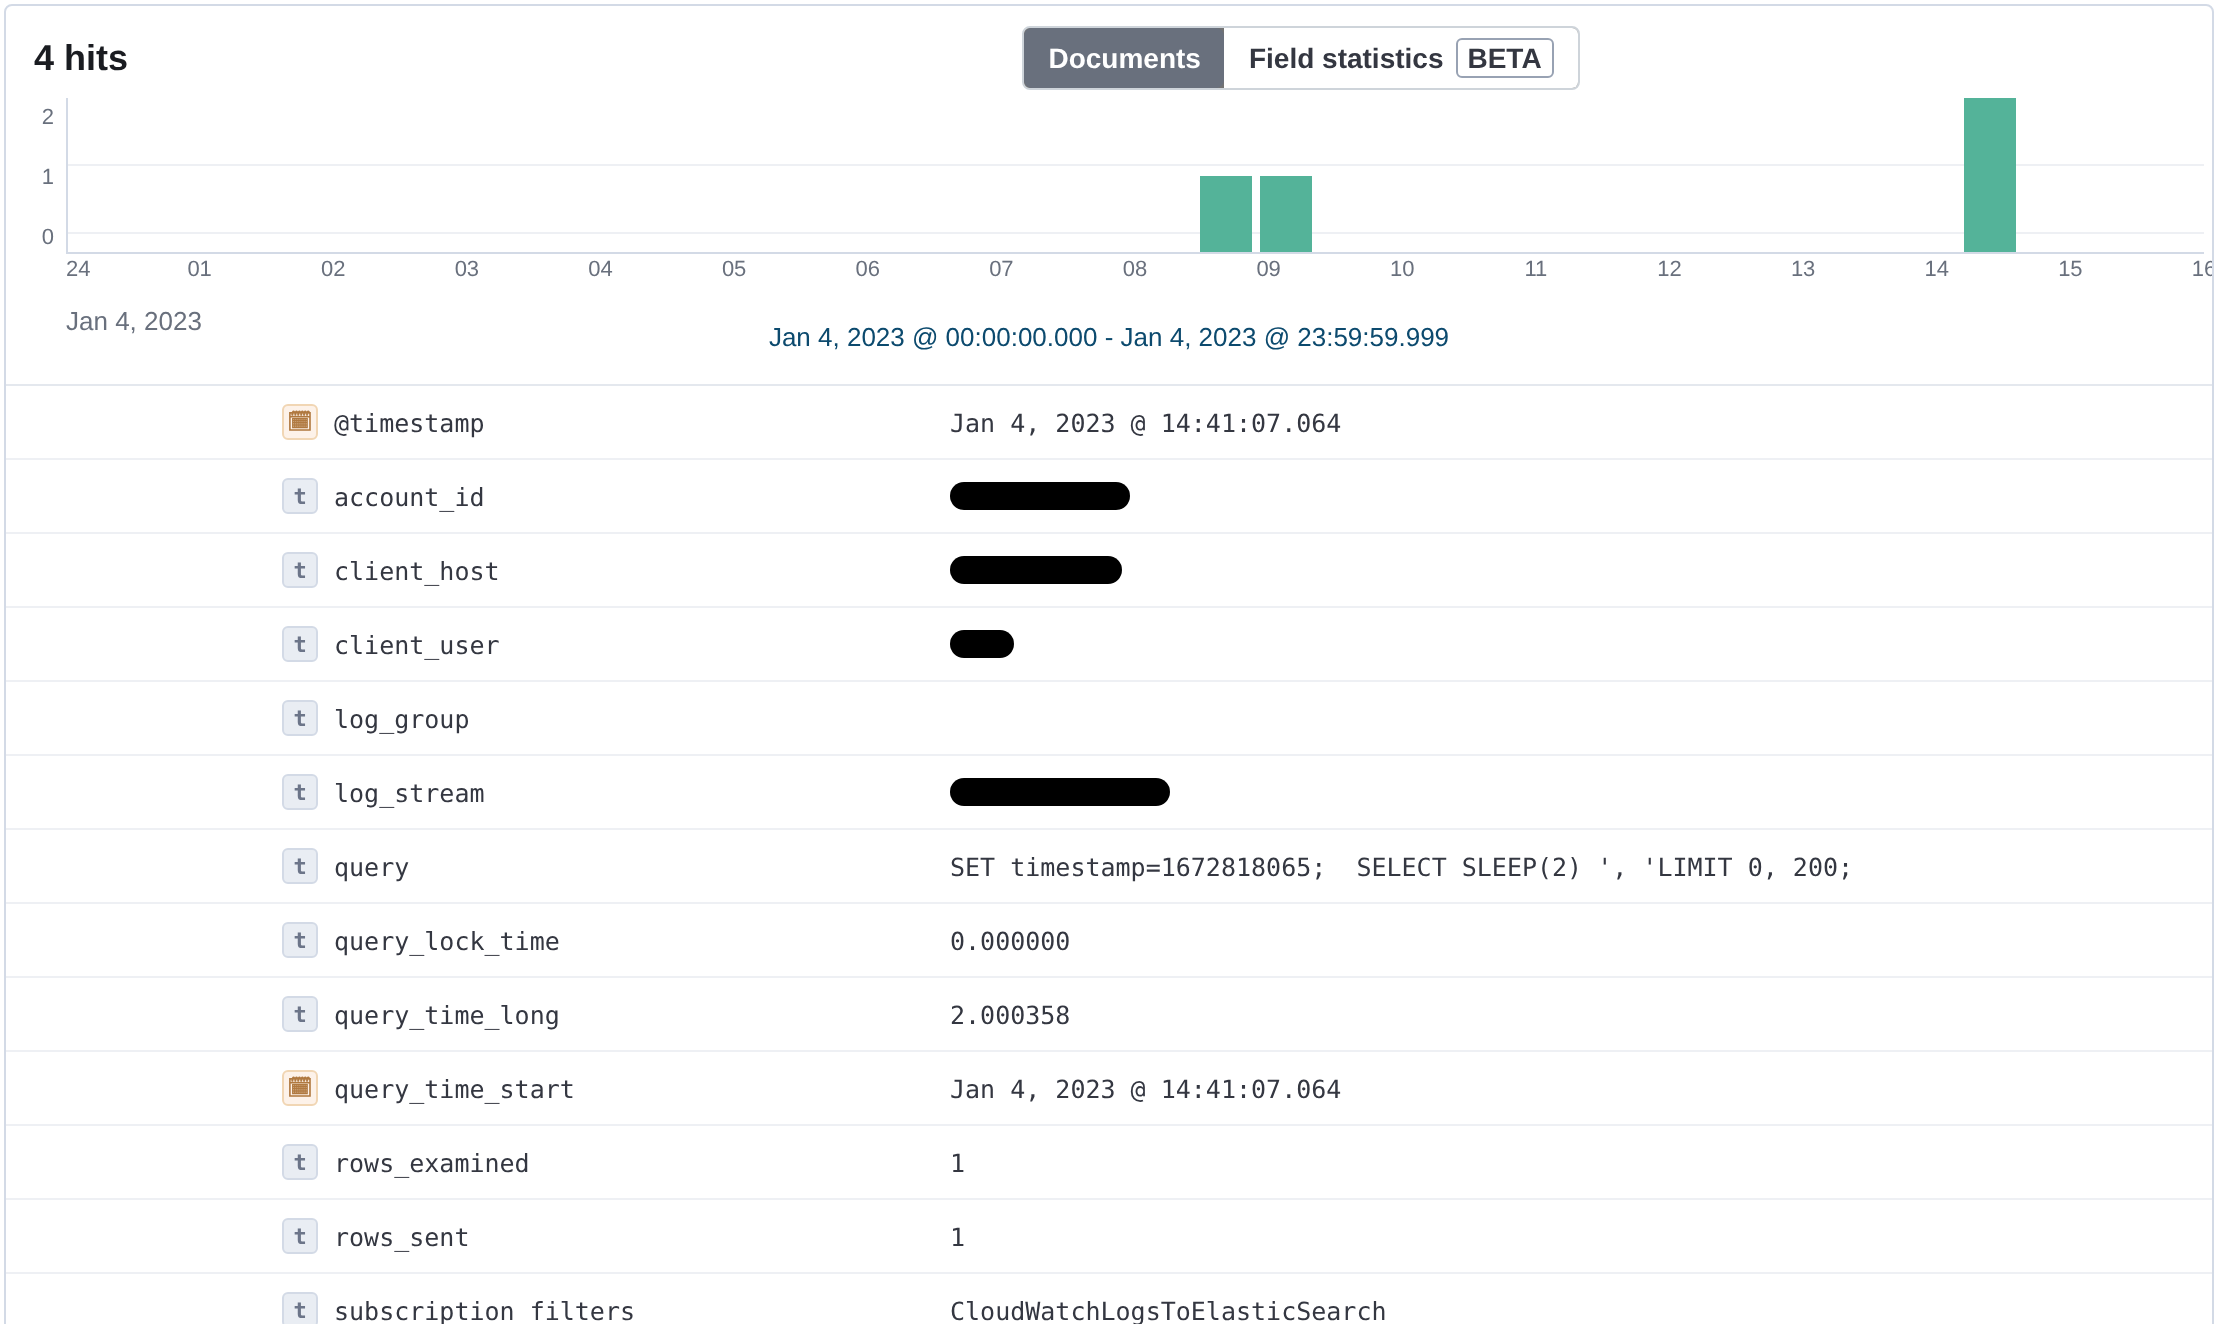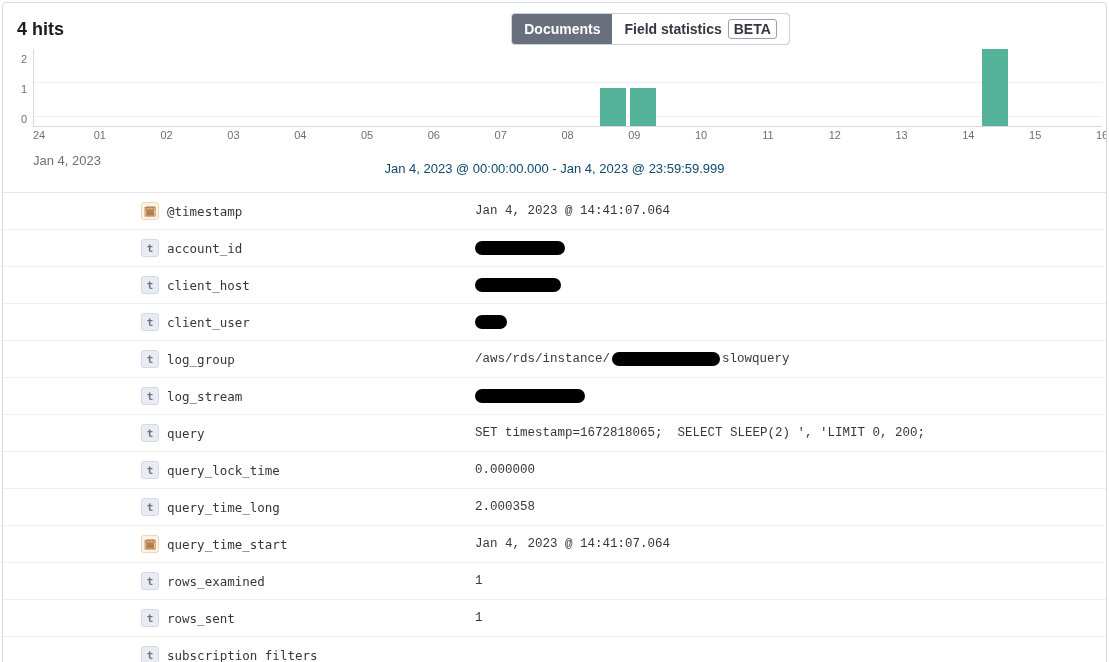--- a/index.html
+++ b/index.html
@@ -148,21 +148,20 @@
   }
   .badge-t { background: #e9edf3; color: #6c7589; border:1px solid #d3dae6;}
   .badge-d { background: #fdf2e9; color:#b07940; border:1px solid #f1d6b4;}
   .field-value {
     flex: 1;
     display: flex;
     align-items: center;
     flex-wrap: wrap;
     gap: 2px;
     white-space: pre-wrap;
-    font-family: Liberation Mono, monospace;
   }
   .redact {
     display: inline-block;
     background: #000;
     border-radius: 7px;
     height: 14px;
   }
 </style>
 </head>
 <body>
@@ -251,21 +250,20 @@
           <span class="badge badge-t">t</span>
           <span>client_user</span>
         </div>
         <div class="field-value"><span class="redact" style="width: 32px;"></span></div>
       </div>
       <div class="field-row">
         <div class="field-name-cell">
           <span class="badge badge-t">t</span>
           <span>log_group</span>
         </div>
-        <div class="field-value"><span>/aws/rds/instance/</span><span class="redact" style="width: 108px;"></span><span>slowquery</span></div>
       </div>
       <div class="field-row">
         <div class="field-name-cell">
           <span class="badge badge-t">t</span>
           <span>log_stream</span>
         </div>
         <div class="field-value"><span class="redact" style="width: 110px;"></span></div>
       </div>
       <div class="field-row">
         <div class="field-name-cell">
@@ -309,16 +307,17 @@
           <span class="badge badge-t">t</span>
           <span>rows_sent</span>
         </div>
         <div class="field-value"><span>1</span></div>
       </div>
       <div class="field-row">
         <div class="field-name-cell">
           <span class="badge badge-t">t</span>
           <span>subscription_filters</span>
         </div>
+        <div class="field-value"><span>CloudWatchLogsToElasticSearch</span></div>
       </div>
     </div>
 
 </div>
 
 </body></html>

